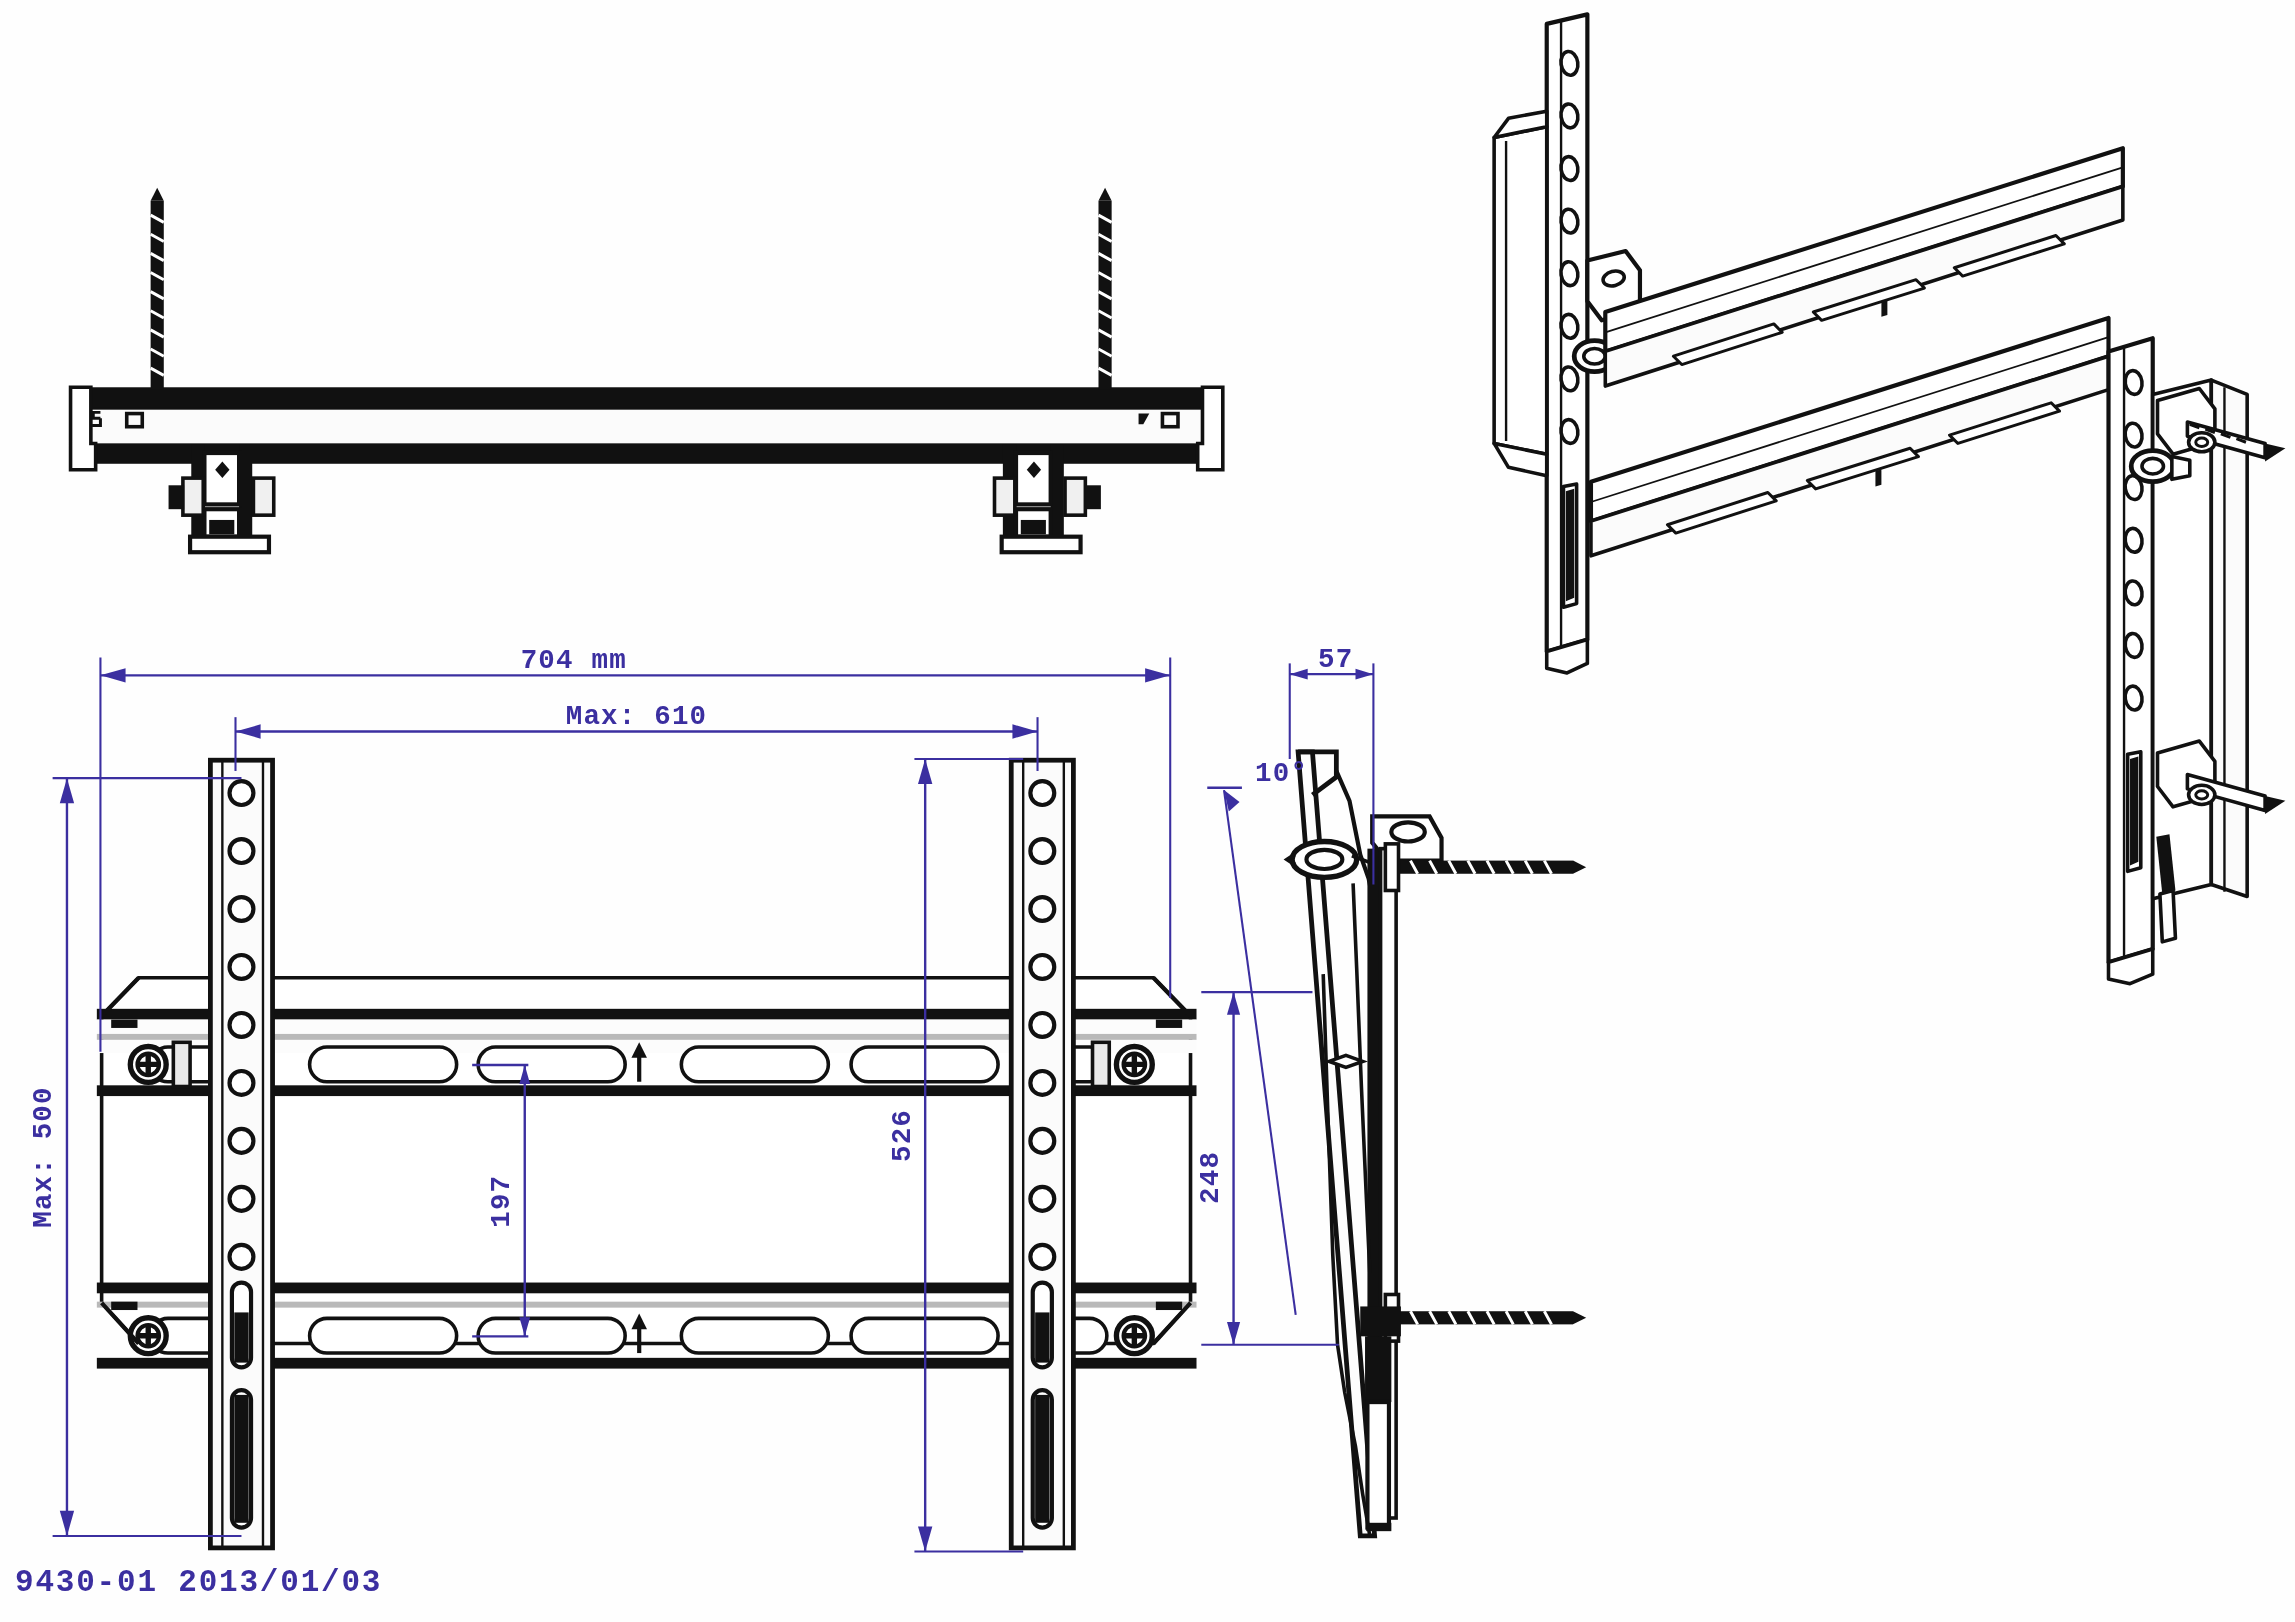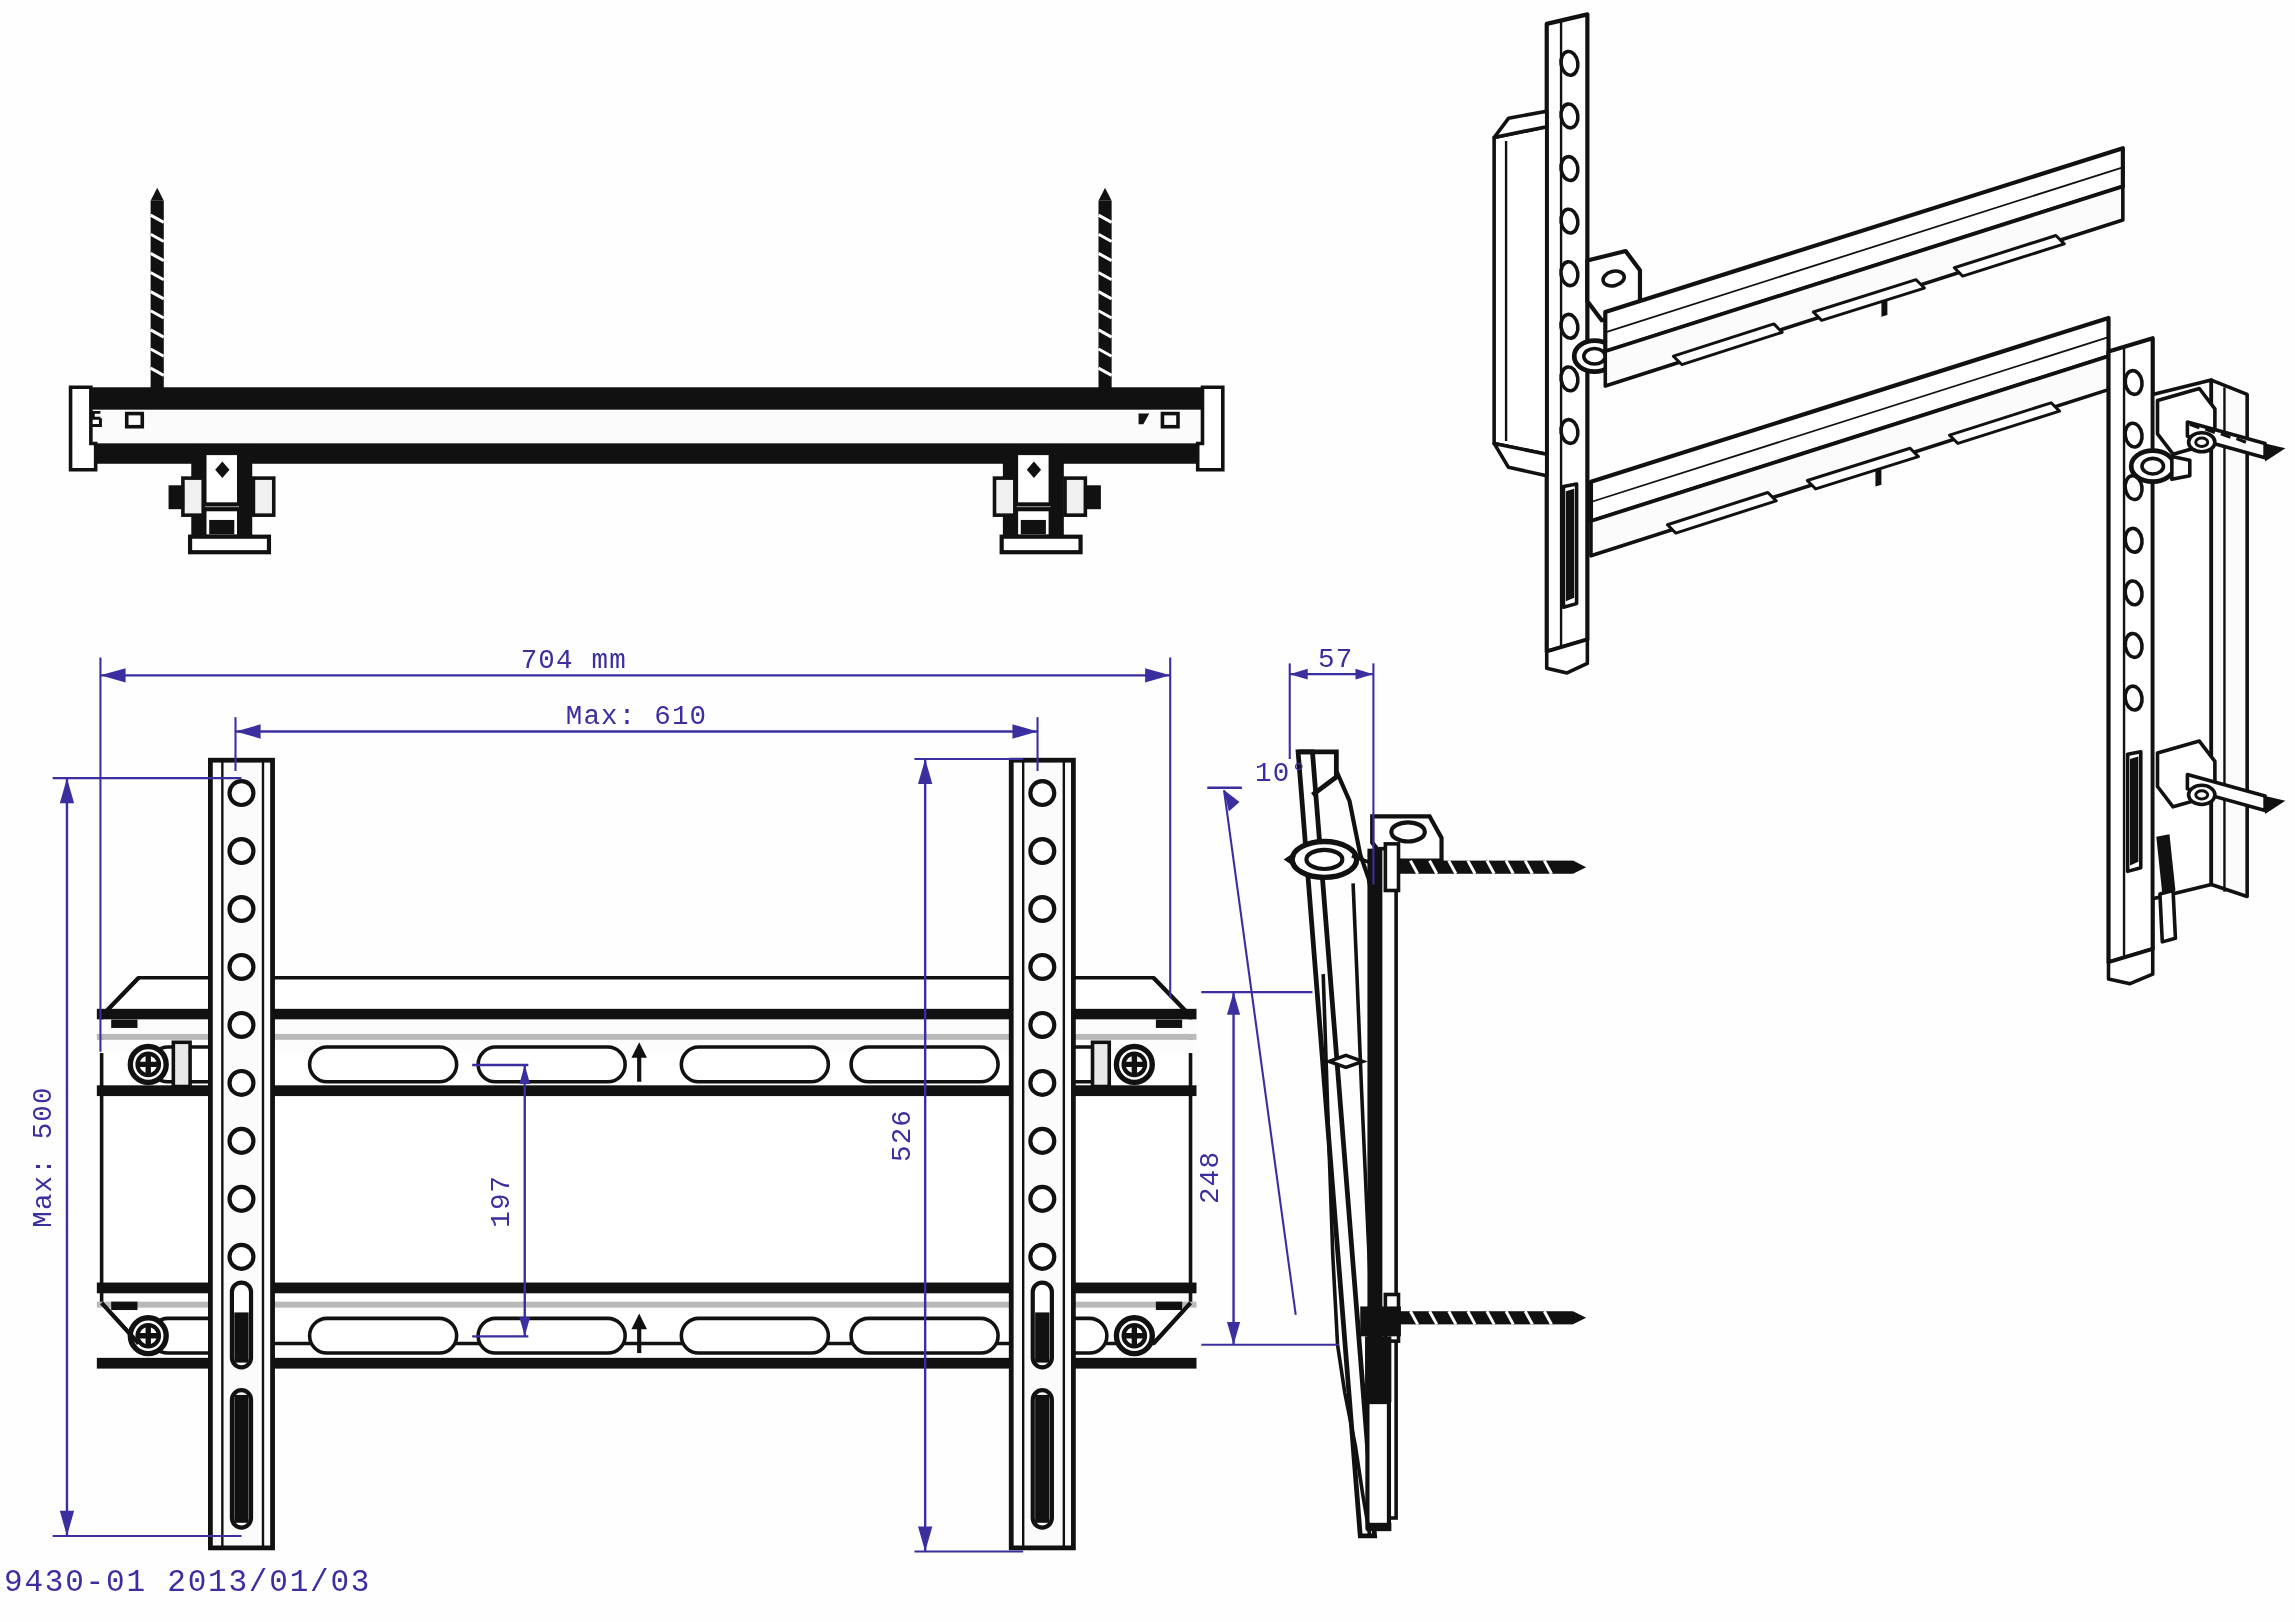--- a/index.html
+++ b/index.html
@@ -1,35 +1,35 @@
 <!DOCTYPE html>
 <html style="font-size:9.6px"><head>
 <meta charset="utf-8">
 <style>
   html,body{margin:0;padding:0;background:#ffffff;}
   body{
     width:2295px;height:1622px;position:relative;overflow:hidden;
     font-family:"Liberation Sans", sans-serif;
     background:#fefefe;
   }
-  #sheet{position:absolute;inset:0;}
+  #sheet{position:absolute;inset:0;font-weight:bold;}
   svg.layer{position:absolute;left:0;top:0;width:2295px;height:1622px;overflow:visible;}
   .ink{fill:none;stroke:#111111;stroke-linejoin:miter;stroke-linecap:butt;}
   .ink-fill{fill:#111111;stroke:none;}
   .hole{fill:#ffffff;stroke:#111111;stroke-width:7;}
   .slot{fill:#ffffff;stroke:#111111;stroke-width:6;}
   .dim{fill:none;stroke:#3b2fa0;stroke-width:4;}
   .dim-thin{fill:none;stroke:#3b2fa0;stroke-width:3.5;}
   .dim-fill{fill:#3b2fa0;stroke:none;}
   .dimtext{
     fill:#3b2fa0;font-family:"Liberation Mono","DejaVu Sans Mono",monospace;
     font-size:46px;letter-spacing:2px;
   }
   #title-block{
-    position:absolute;left:4px;top:1565px;
+    position:absolute;left:15px;top:1565px;
     color:#3b2fa0;
     font-family:"Liberation Mono","DejaVu Sans Mono",monospace;
     font-size:31px;letter-spacing:1.8px;white-space:nowrap;
   }
 </style>
 </head>
 <body>
 
 <div id="sheet">
 

